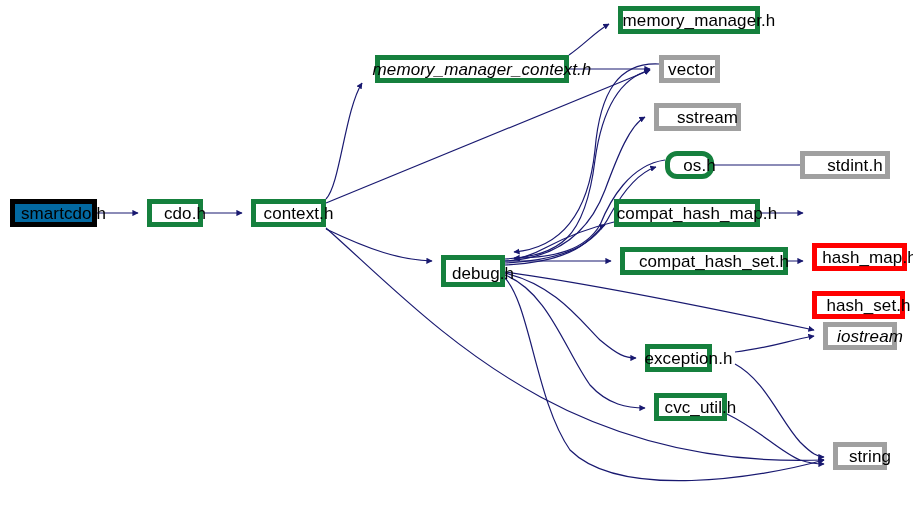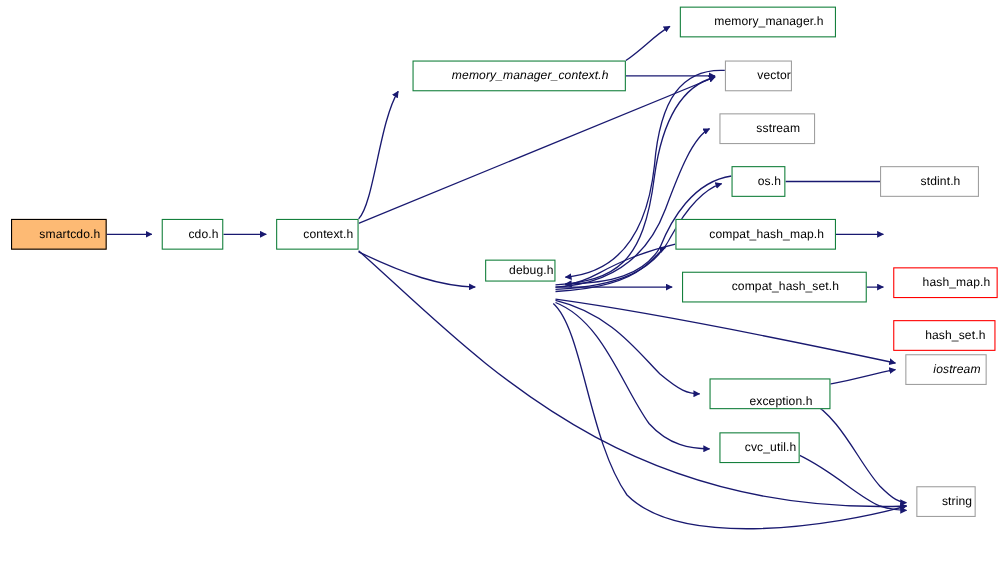--- a/index.html
+++ b/index.html
@@ -23,38 +23,38 @@
     width: 913px;
     height: 527px;
     pointer-events: none;
   }
   .node {
     position: absolute;
     box-sizing: border-box;
     display: flex;
     align-items: center;
     justify-content: center;
-    font-size: 11px;
+    font-size: 17px;
     line-height: 1;
     color: #000000;
     white-space: nowrap;
     background: #ffffff;
-    border: 1px solid #15803d;
+    border: 5px solid #15803d;
     letter-spacing: 0.1px;
     padding-left: 20px;
   }
   .node.system {
     border-color: #a0a0a0;
   }
   .node.missing {
     border-color: #ff0000;
     margin-top: 44px;
   }
   .node.root {
-    background: #fdba74;
+    background: #0369a1;
     border-color: #000000;
     text-align: center;
   }
   .node-label {
     pointer-events: none;
   }
 </style>
 </head>
 <body>
 
@@ -111,45 +111,45 @@
       </div>
       <div class="node" style="left: 618px; top: 6px; width: 142px; height: 28px;">
         <span class="node-label">memory_manager.h</span>
       </div>
       <div class="node system" style="left: 659px; top: 55px; width: 61px; height: 28px; justify-content: flex-end;">
         <span class="node-label">vector</span>
       </div>
       <div class="node system" style="left: 654px; top: 103px; width: 87px; height: 28px;">
         <span class="node-label">sstream</span>
       </div>
-      <div class="node" style="left: 665px; top: 151px; width: 49px; height: 28px;">
+      <div class="node" style="left: 665px; top: 151px; width: 49px; height: 28px; border-radius: 12px;">
         <span class="node-label">os.h</span>
       </div>
       <div class="node system" style="left: 800px; top: 151px; width: 90px; height: 28px; text-align: center;">
         <span class="node-label">stdint.h</span>
       </div>
       <div class="node" style="left: 614px; top: 199px; width: 146px; height: 28px;">
         <span class="node-label">compat_hash_map.h</span>
       </div>
       <div class="node missing" style="left: 812px; top: 199px; width: 95px; height: 28px;">
         <span class="node-label">hash_map.h</span>
       </div>
-      <div class="node" style="left: 441px; top: 236px; width: 64px; height: 20px;">
+      <div class="node" style="left: 441px; top: 255px; width: 64px; height: 32px; align-items: flex-end;">
         <span class="node-label">debug.h</span>
       </div>
       <div class="node" style="left: 620px; top: 247px; width: 168px; height: 28px;">
         <span class="node-label">compat_hash_set.h</span>
       </div>
       <div class="node missing" style="left: 812px; top: 247px; width: 93px; height: 28px;">
         <span class="node-label">hash_set.h</span>
       </div>
       <div class="node system" style="left: 823px; top: 322px; width: 74px; height: 28px; font-style: italic;">
         <span class="node-label">iostream</span>
       </div>
-      <div class="node" style="left: 645px; top: 344px; width: 110px; height: 28px; align-items: flex-end;">
+      <div class="node" style="left: 645px; top: 344px; width: 67px; height: 28px; align-items: flex-end;">
         <span class="node-label">exception.h</span>
       </div>
       <div class="node" style="left: 654px; top: 393px; width: 73px; height: 28px;">
         <span class="node-label">cvc_util.h</span>
       </div>
       <div class="node system" style="left: 833px; top: 442px; width: 54px; height: 28px;">
         <span class="node-label">string</span>
       </div>
     </div>
 

